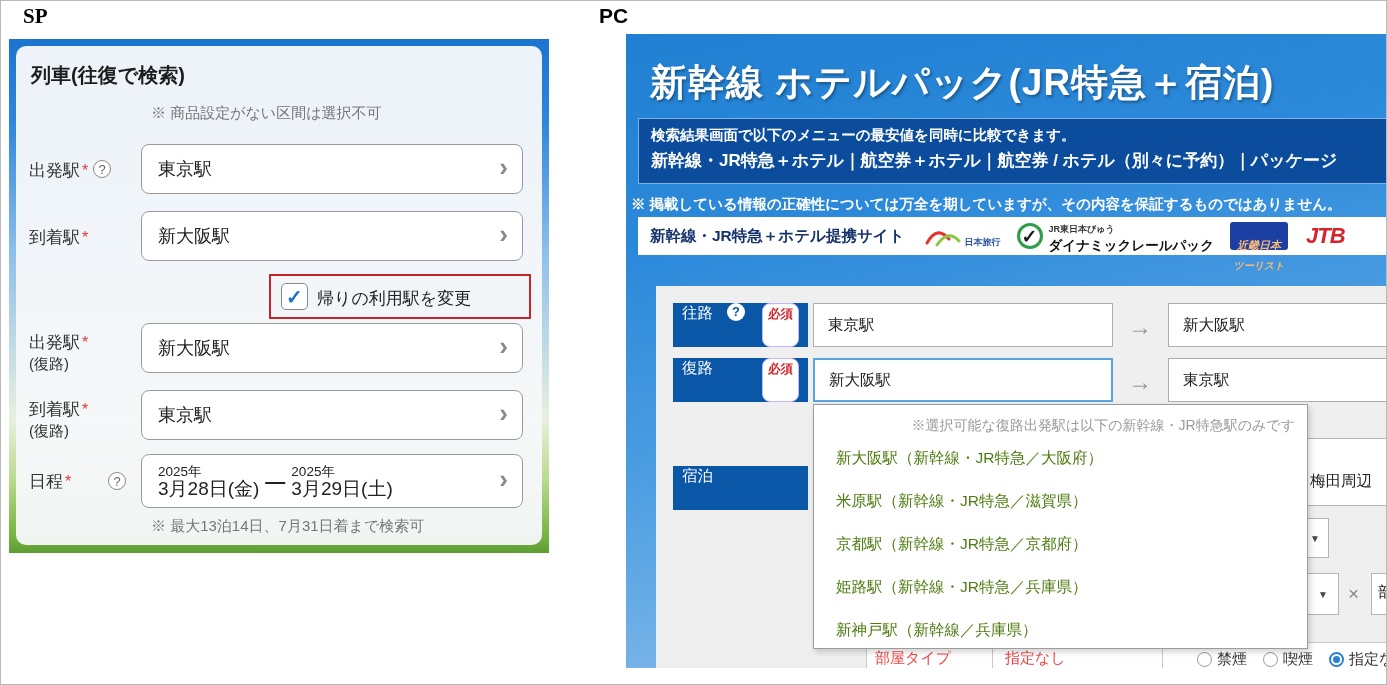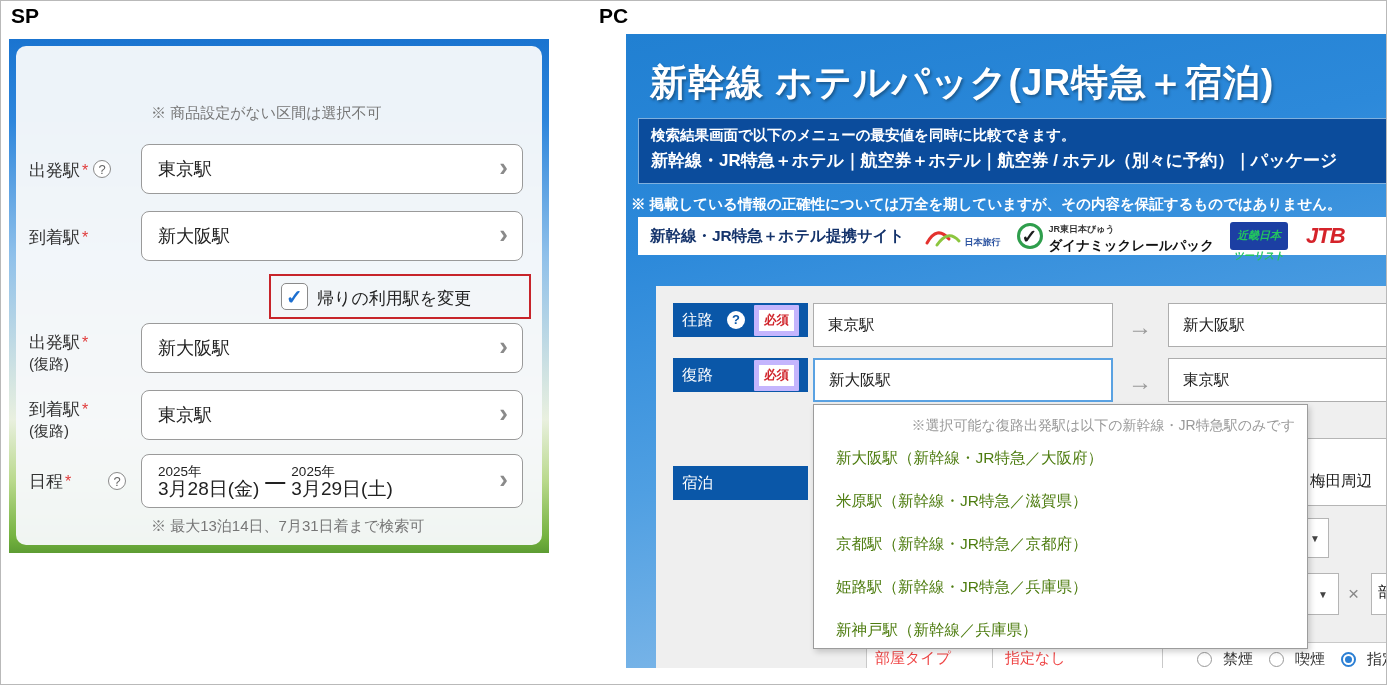--- a/index.html
+++ b/index.html
@@ -43,67 +43,68 @@
   .partner-bar { position:absolute; left:12px; top:183px; width:1000px; height:38px; background:#fff; display:flex; align-items:center; padding-left:12px; }
   .partner-label { font-size:15.5px; font-weight:bold; color:#14336b; white-space:nowrap; }
   .logo-nta { margin-left:18px; display:flex; align-items:flex-end; }
   .logo-nta-text { font-size:9px; font-weight:bold; color:#2a52a0; margin-left:2px; }
   .logo-jre { margin-left:16px; display:flex; align-items:center; }
   .jre-circle { width:26px; height:26px; border:3px solid #2f9e4c; border-radius:50%; display:flex; align-items:center; justify-content:center;
     font-size:19px; font-weight:bold; color:#1c1c1c; }
   .jre-text { margin-left:6px; line-height:1.1; }
   .jre-t1 { font-size:9px; font-weight:bold; color:#333; }
   .jre-t2 { font-size:13.5px; font-weight:bold; color:#111; white-space:nowrap; }
-  .logo-knt { margin-left:16px; width:58px; height:28px; background:#1c3fa3; border-radius:3px; color:#22c55e; font-weight:bold; font-style:italic;
-    text-align:center; line-height:1.25; padding-top:2px; }
+  .logo-knt { margin-left:16px; width:58px; height:28px; background:#1c3fa3; border-radius:3px; color:#fdba74; font-weight:bold; font-style:italic;
+    text-align:center; line-height:1.25; padding-top:12px; }
   .knt-t1 { font-size:11px; } .knt-t2 { font-size:10px; }
   .logo-jtb { margin-left:18px; font-size:22px; font-weight:800; font-style:italic; color:#d5232a; letter-spacing:-1px; }
 
   .pc-form-bg { position:absolute; left:30px; top:252px; width:733px; height:382px; background:#efefef; }
-  .pc-row-label { position:absolute; left:47px; width:135px; height:34px; background:#0a57a8; color:#fff; font-size:15.5px;
-    display:flex; align-items:center; padding:0 9px; z-index:2; }
+  .pc-row-label { position:absolute; left:47px; width:135px; height:44px; background:#0a57a8; color:#fff; font-size:15.5px;
+    display:flex; padding:0 9px; z-index:2; }
   .pc-help { width:18px; height:18px; background:#fff; color:#0a57a8; border-radius:50%; font-size:13px; font-weight:bold;
     text-align:center; line-height:18px; margin-left:14px; }
-  .pc-badge { margin-left:auto; background:#fff; color:#d0242b; border:5px solid #c4b5fd; font-size:12.5px; font-weight:bold;
-    padding:2px 5px; border-radius:1px; }
+  .pc-badge { margin-left:auto; background:#fff; color:#d0242b; border:1px solid #c4b5fd; font-size:12.5px; font-weight:bold;
+    padding:2px 5px; border-radius:8px; }
   .pc-input { position:absolute; width:300px; height:44px; background:#fff; border:1px solid #adadad; display:flex; align-items:center;
     padding-left:14px; font-size:15.5px; color:#222; z-index:2; }
   .pc-input.focused { border:2px solid #5aa2e2; }
   .pc-arrow { position:absolute; width:46px; text-align:center; font-size:24px; color:#999; z-index:2; }
 
   .frag-box { position:absolute; background:#fff; border:1px solid #b5b5b5; z-index:1; }
   .frag-caret { position:absolute; right:8px; top:50%; transform:translateY(-50%); font-size:10px; color:#444; }
   .frag-text { position:absolute; font-size:15.5px; color:#222; z-index:1; white-space:nowrap; }
   .frag-x { position:absolute; font-size:19px; color:#888; z-index:1; }
 
   .bottom-row { position:absolute; left:240px; top:608px; width:523px; height:50px; background:#fff; border:1px solid #c9c9c9; z-index:1; }
   .bottom-div { position:absolute; top:0; width:1px; height:100%; background:#c9c9c9; }
   .bottom-text { position:absolute; top:6px; font-size:15px; color:#ef4444; white-space:nowrap; }
   .radio-group { position:absolute; left:330px; top:7px; display:flex; align-items:center; gap:16px; }
-  .radio-item { display:flex; align-items:center; gap:11px; font-size:15px; color:#333; white-space:nowrap; }
+  .radio-item { display:flex; align-items:center; gap:5px; font-size:15px; color:#333; white-space:nowrap; }
   .radio { width:15px; height:15px; border:1.5px solid #999; border-radius:50%; background:#fff; display:inline-flex; align-items:center; justify-content:center; }
   .radio.sel { border:2px solid #2b7fd4; }
   .radio-dot { width:7px; height:7px; border-radius:50%; background:#2b7fd4; }
 
   .pc-dropdown { position:absolute; left:187px; top:370px; width:495px; height:245px; background:#fff; border:1px solid #9c9c9c;
     box-shadow:2px 3px 6px rgba(0,0,0,0.18); z-index:6; }
   .dd-note { text-align:right; padding:12px 12px 2px 0; font-size:14px; color:#999; }
   .dd-item { padding:11px 0 11px 22px; font-size:15.5px; color:#4d7c0f; white-space:nowrap; }
 </style>
 </head>
 <body>
 
 <div class="page">
 
-  <div class="sec-label" style="left:10px;">SP</div>
+  <div class="sec-label" style="left:22px;font-family:Liberation Serif, serif;">SP</div>
   <div class="sec-label" style="left:598px;">PC</div>
 
   <div class="sp-shot">
     <div class="sp-card">
 
+      <div class="sp-heading">列車(往復で検索)</div>
       <div class="sp-note" style="left:135px; top:58px;">※ 商品設定がない区間は選択不可</div>
 
       <div class="sp-row-label" style="left:13px; top:113px;">
         <span>出発駅</span><span class="req">*</span><span class="help-circle">?</span>
       </div>
       <div class="sp-field" style="top:98px;">
         <span class="sp-field-value">東京駅</span>
         <span class="sp-chevron">›</span>
       </div>
 

